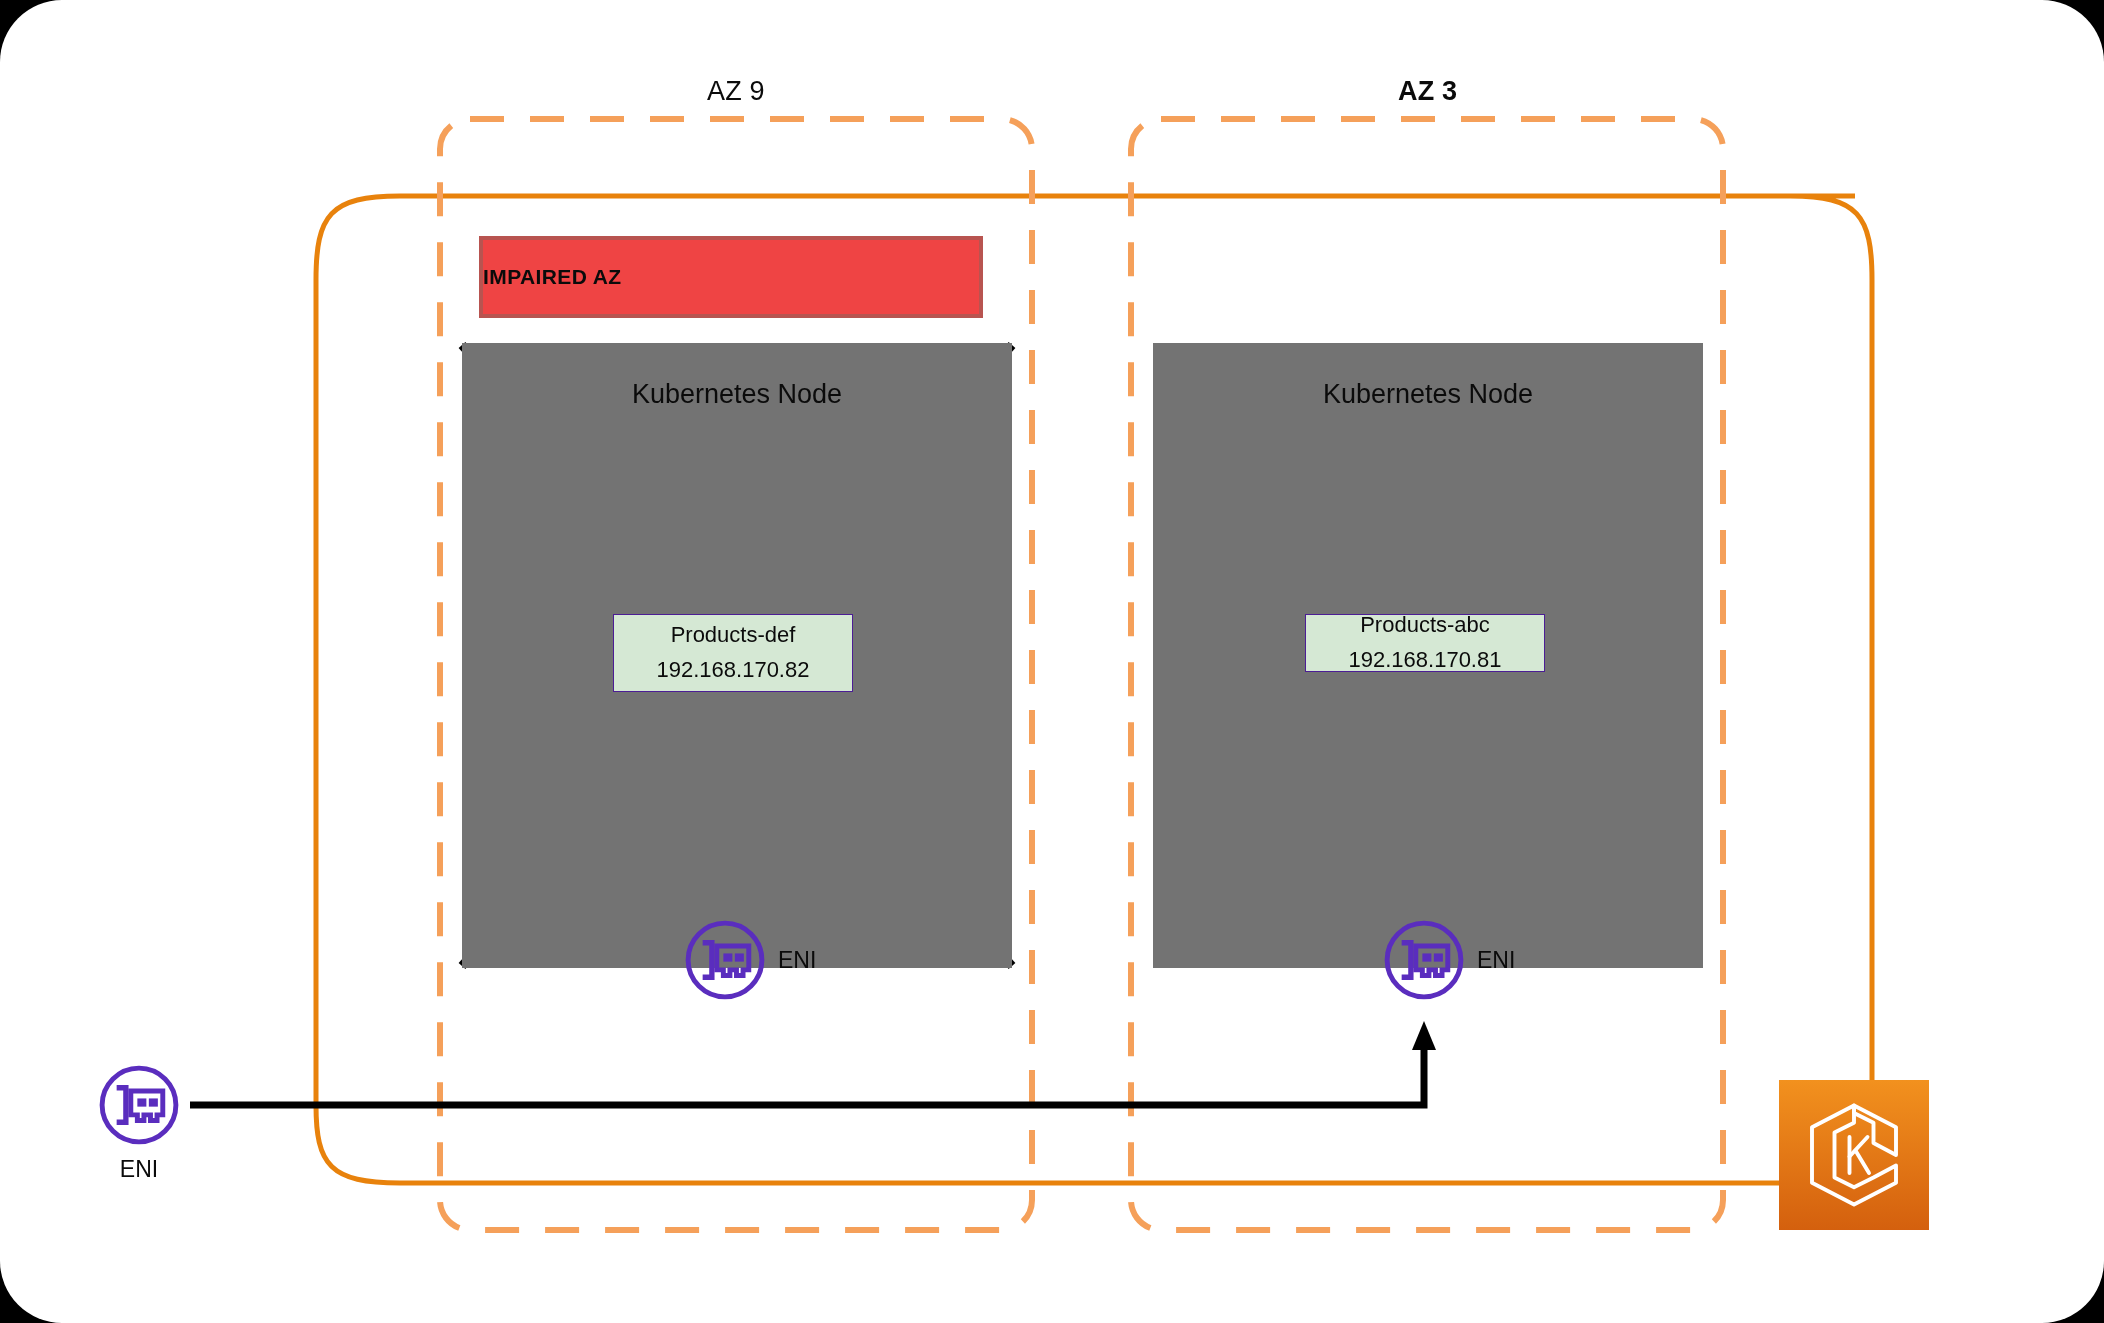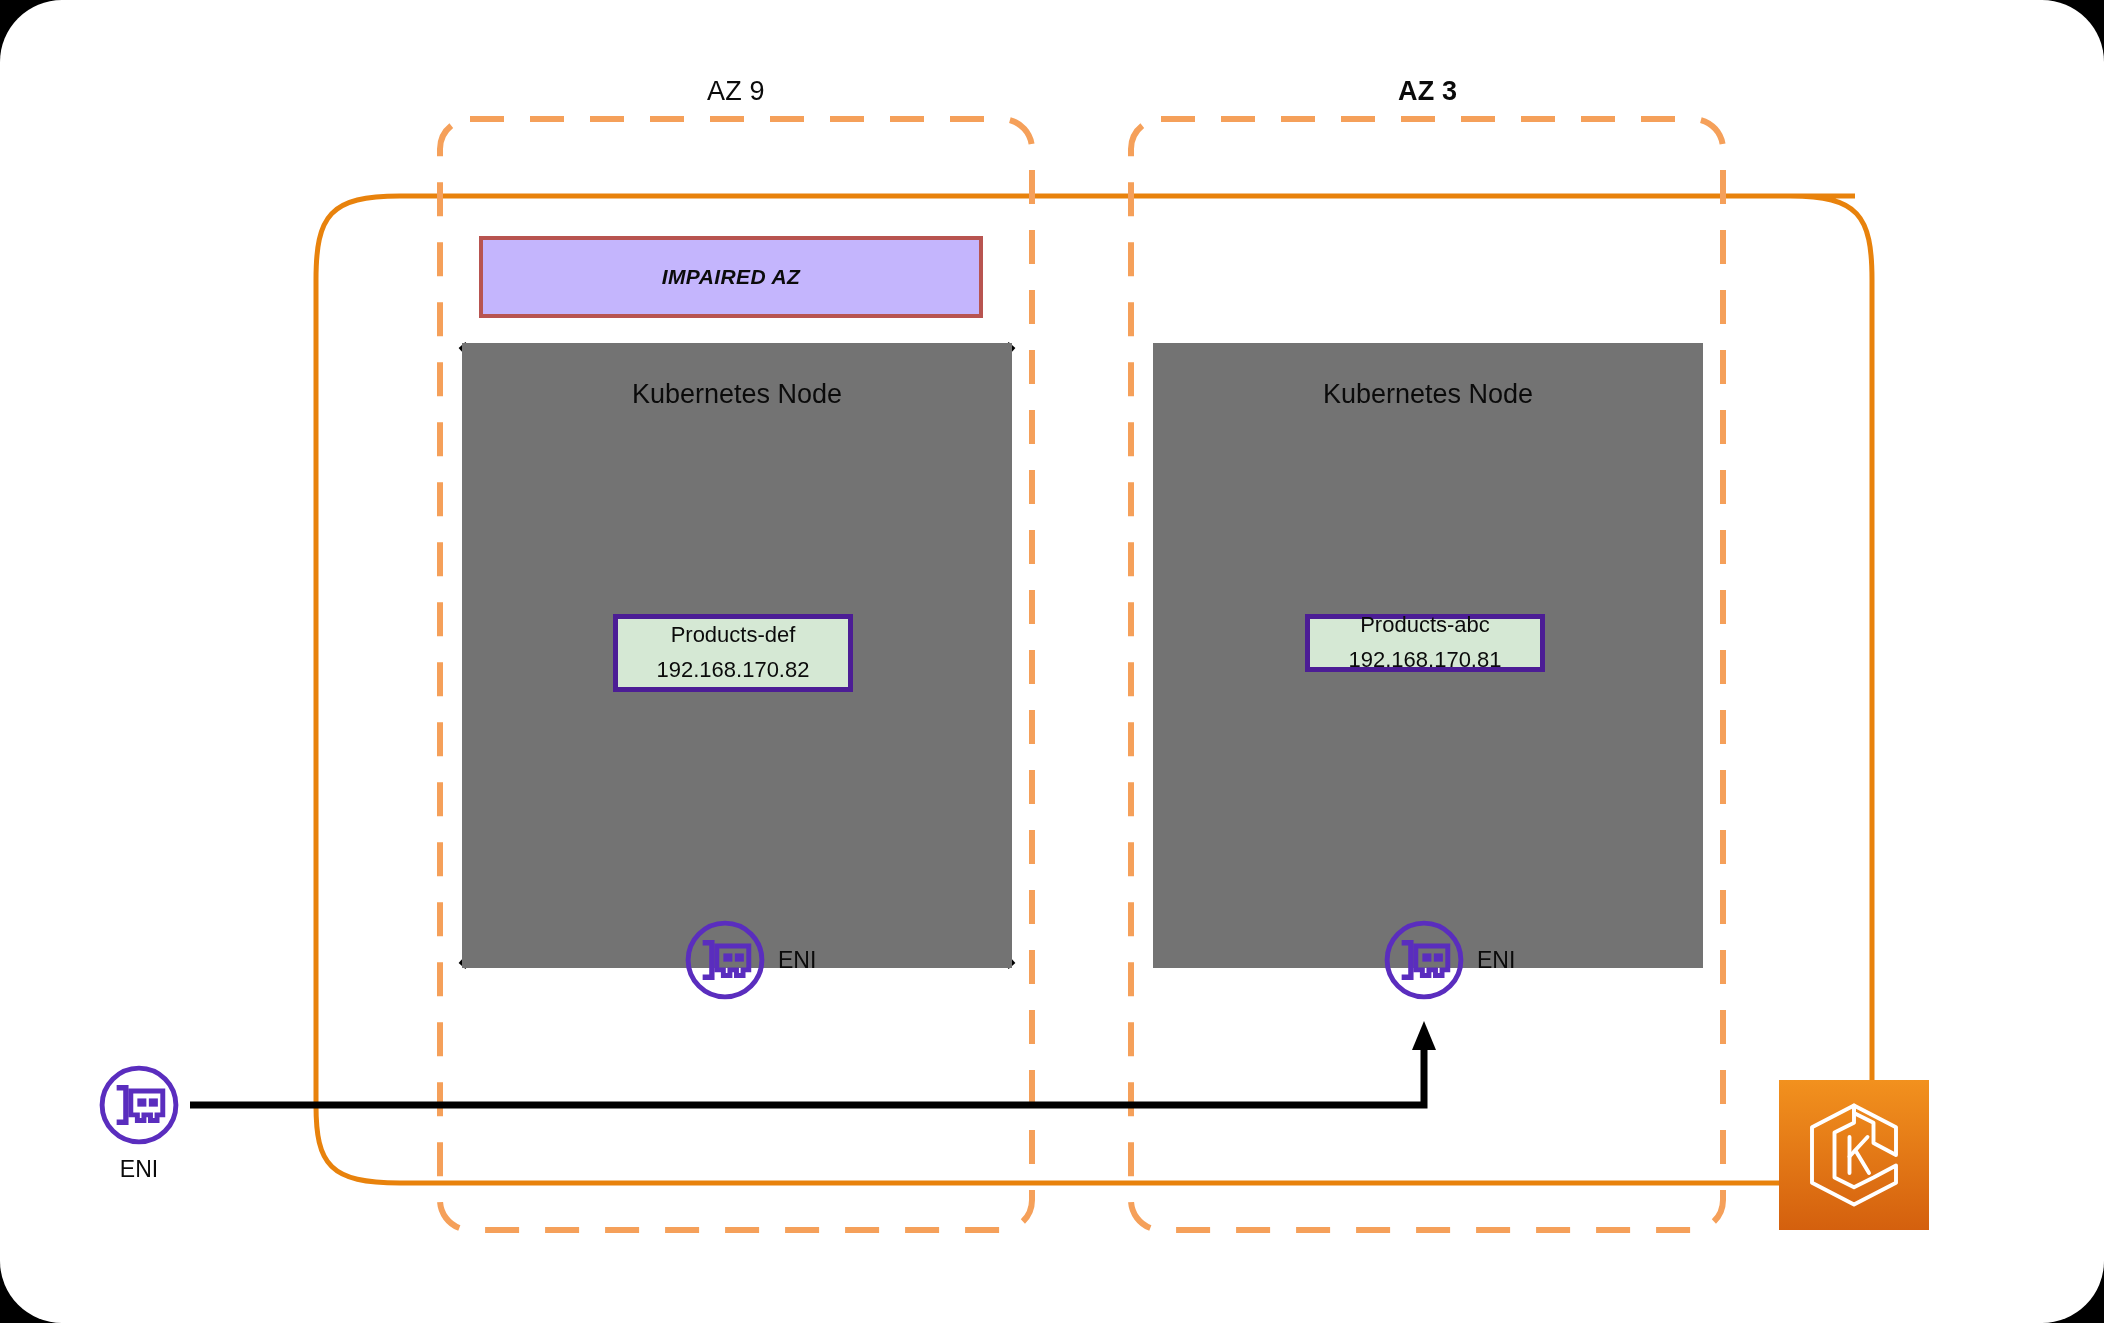--- a/index.html
+++ b/index.html
@@ -43,38 +43,36 @@
   .node-title {
     position: absolute;
     width: 100%;
     text-align: center;
     top: 36px;
     font-size: 27px;
     color: #0b0b0b;
   }
   .impaired-box {
     position: absolute;
-    background: #c4b5fd;
+    background: #ef4444;
     border: 4px solid #b85450;
     box-sizing: border-box;
     display: flex;
     align-items: center;
-    justify-content: center;
-    font-style: italic;
   }
   .impaired-label {
     font-size: 21px;
     font-weight: bold;
     color: #0b0b0b;
     letter-spacing: 0.4px;
   }
   .pod-box {
     position: absolute;
     background: #d5e8d4;
-    border: 5px solid #4c1d95;
+    border: 1px solid #4c1d95;
     box-sizing: border-box;
     display: flex;
     flex-direction: column;
     align-items: center;
     justify-content: center;
     gap: 8px;
   }
   .pod-line {
     font-size: 22px;
     color: #0b0b0b;

